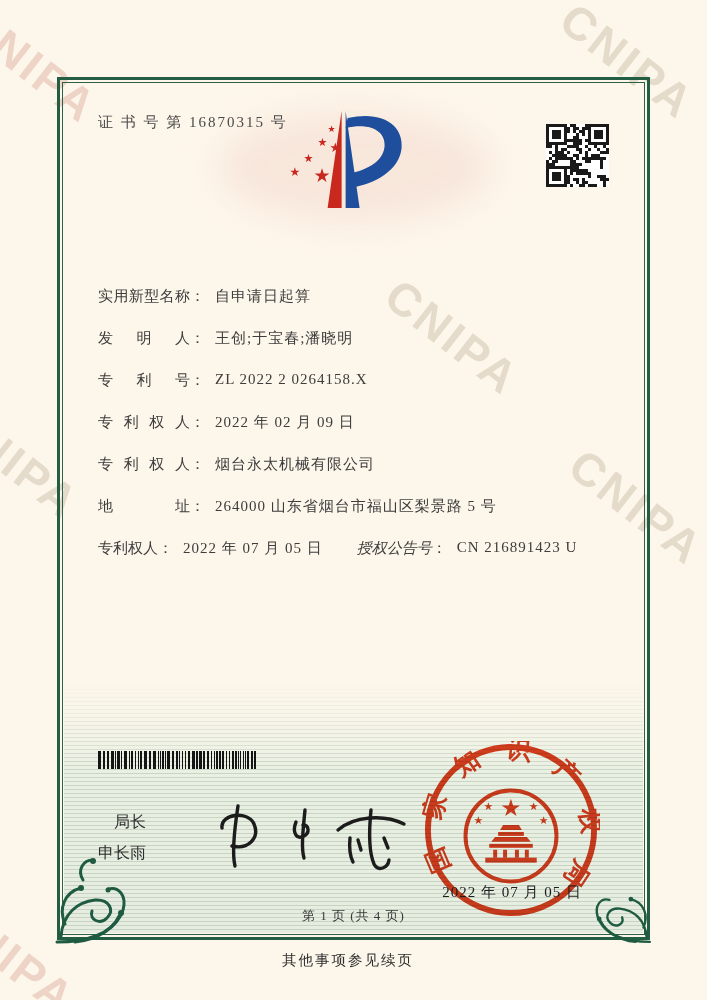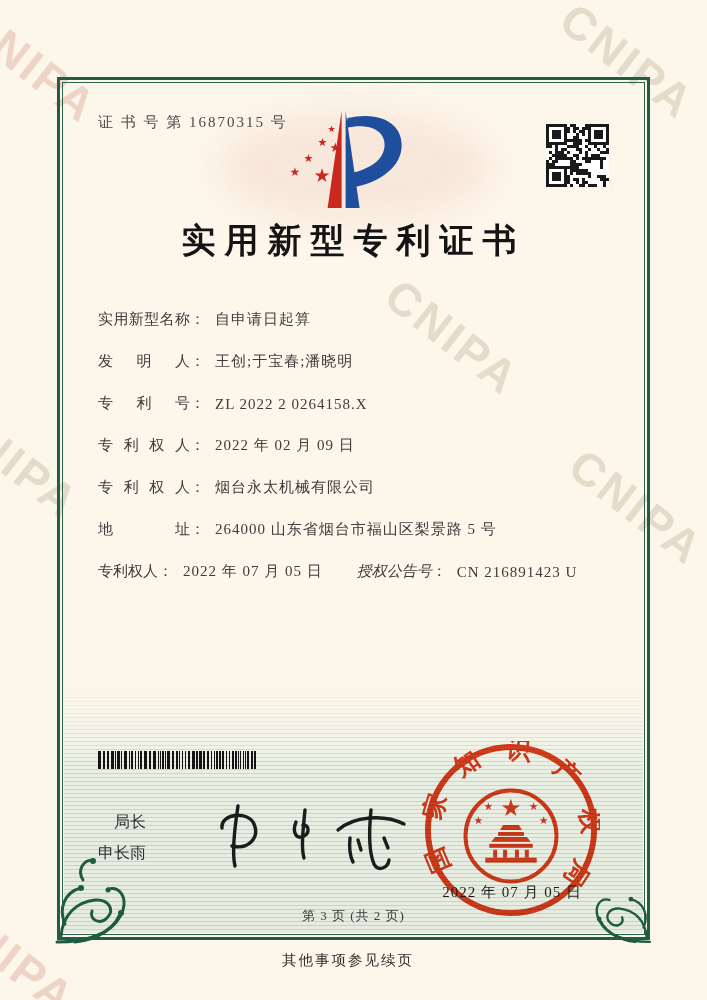--- a/index.html
+++ b/index.html
@@ -40,21 +40,21 @@
     background:linear-gradient(180deg,#fdf6ea 0,rgba(253,246,234,0) 100%);
   }
   .cert-no{position:absolute;left:38px;top:33px;font-size:15px;letter-spacing:2px;color:#4a4a4a;}
   .logo{position:absolute;left:50%;top:28px;transform:translateX(-56%);width:140px;height:104px;}
   .qr{position:absolute;right:38px;top:44px;width:63px;height:63px;background:#fff;}
   .title{
     position:absolute;left:0;right:0;top:138px;text-align:center;
     font-size:34px;font-weight:bold;letter-spacing:9px;color:#141414;
   }
   .fields{position:absolute;left:38px;right:28px;top:207px;font-size:15px;color:#3d3d3d;}
-  .frow{height:42px;display:flex;align-items:flex-end;white-space:nowrap;}
+  .frow{height:42px;display:flex;align-items:flex-start;white-space:nowrap;}
   .flabel{display:inline-block;width:92px;text-align:justify;text-align-last:justify;}
   .fcolon{margin-right:10px;}
   .fvalue{letter-spacing:1px;}
   .grant-pair2{margin-left:34px;font-style:italic;}
   .paras{
     position:absolute;left:38px;right:30px;top:505px;
     font-size:14.5px;line-height:22px;color:#333;text-align:justify;
   }
   .paras p{margin:0;text-indent:2em;}
   .barcode{position:absolute;left:38px;top:671px;width:160px;height:18px;}
@@ -337,21 +337,20 @@
           <rect x="18" y="60" width="3" height="3"></rect>
           <rect x="24" y="60" width="3" height="3"></rect>
           <rect x="33" y="60" width="3" height="3"></rect>
           <rect x="36" y="60" width="3" height="3"></rect>
           <rect x="42" y="60" width="3" height="3"></rect>
           <rect x="45" y="60" width="3" height="3"></rect>
           <rect x="48" y="60" width="3" height="3"></rect>
           <rect x="57" y="60" width="3" height="3"></rect>
         </svg></div>
 
-    <div class="title">实用新型专利证书</div>
 
     <div class="fields">
       <div class="frow">
         <span class="flabel">实用新型名称</span>
           <span class="fcolon">：</span>
           <span class="fvalue">自申请日起算</span>
       </div>
       <div class="frow">
         <span class="flabel">发明人</span>
           <span class="fcolon">：</span>
@@ -476,21 +475,21 @@
         <rect x="68" y="104" width="44" height="4"></rect>
         <rect x="72" y="110" width="4" height="8"></rect>
           <rect x="82" y="110" width="4" height="8"></rect>
         <rect x="94" y="110" width="4" height="8"></rect>
           <rect x="104" y="110" width="4" height="8"></rect>
         <rect x="64" y="118" width="52" height="5"></rect>
       </g>
     </svg>
     <div class="seal-date">2022 年 07 月 05 日</div>
 
-    <div class="footer-page">第 3 页 (共 2 页)</div>
+    <div class="footer-page">第 1 页 (共 4 页)</div>
 
     <svg class="flourish flourish-bl" viewBox="0 0 96 96">
       <g fill="none" stroke="#1e5b40" stroke-width="3" stroke-linecap="round">
         <path d="M4 92 C34 92 58 84 66 66"></path>
         <path d="M8 86 C10 64 24 52 42 50 C56 49 62 60 54 68 C47 75 36 70 39 61"></path>
         <path d="M12 74 C5 58 12 42 28 38"></path>
         <path d="M22 92 C44 90 64 78 70 60 C74 46 66 36 55 39"></path>
         <path d="M30 30 C24 20 30 10 40 10"></path>
       </g>
       <g fill="#1e5b40">

